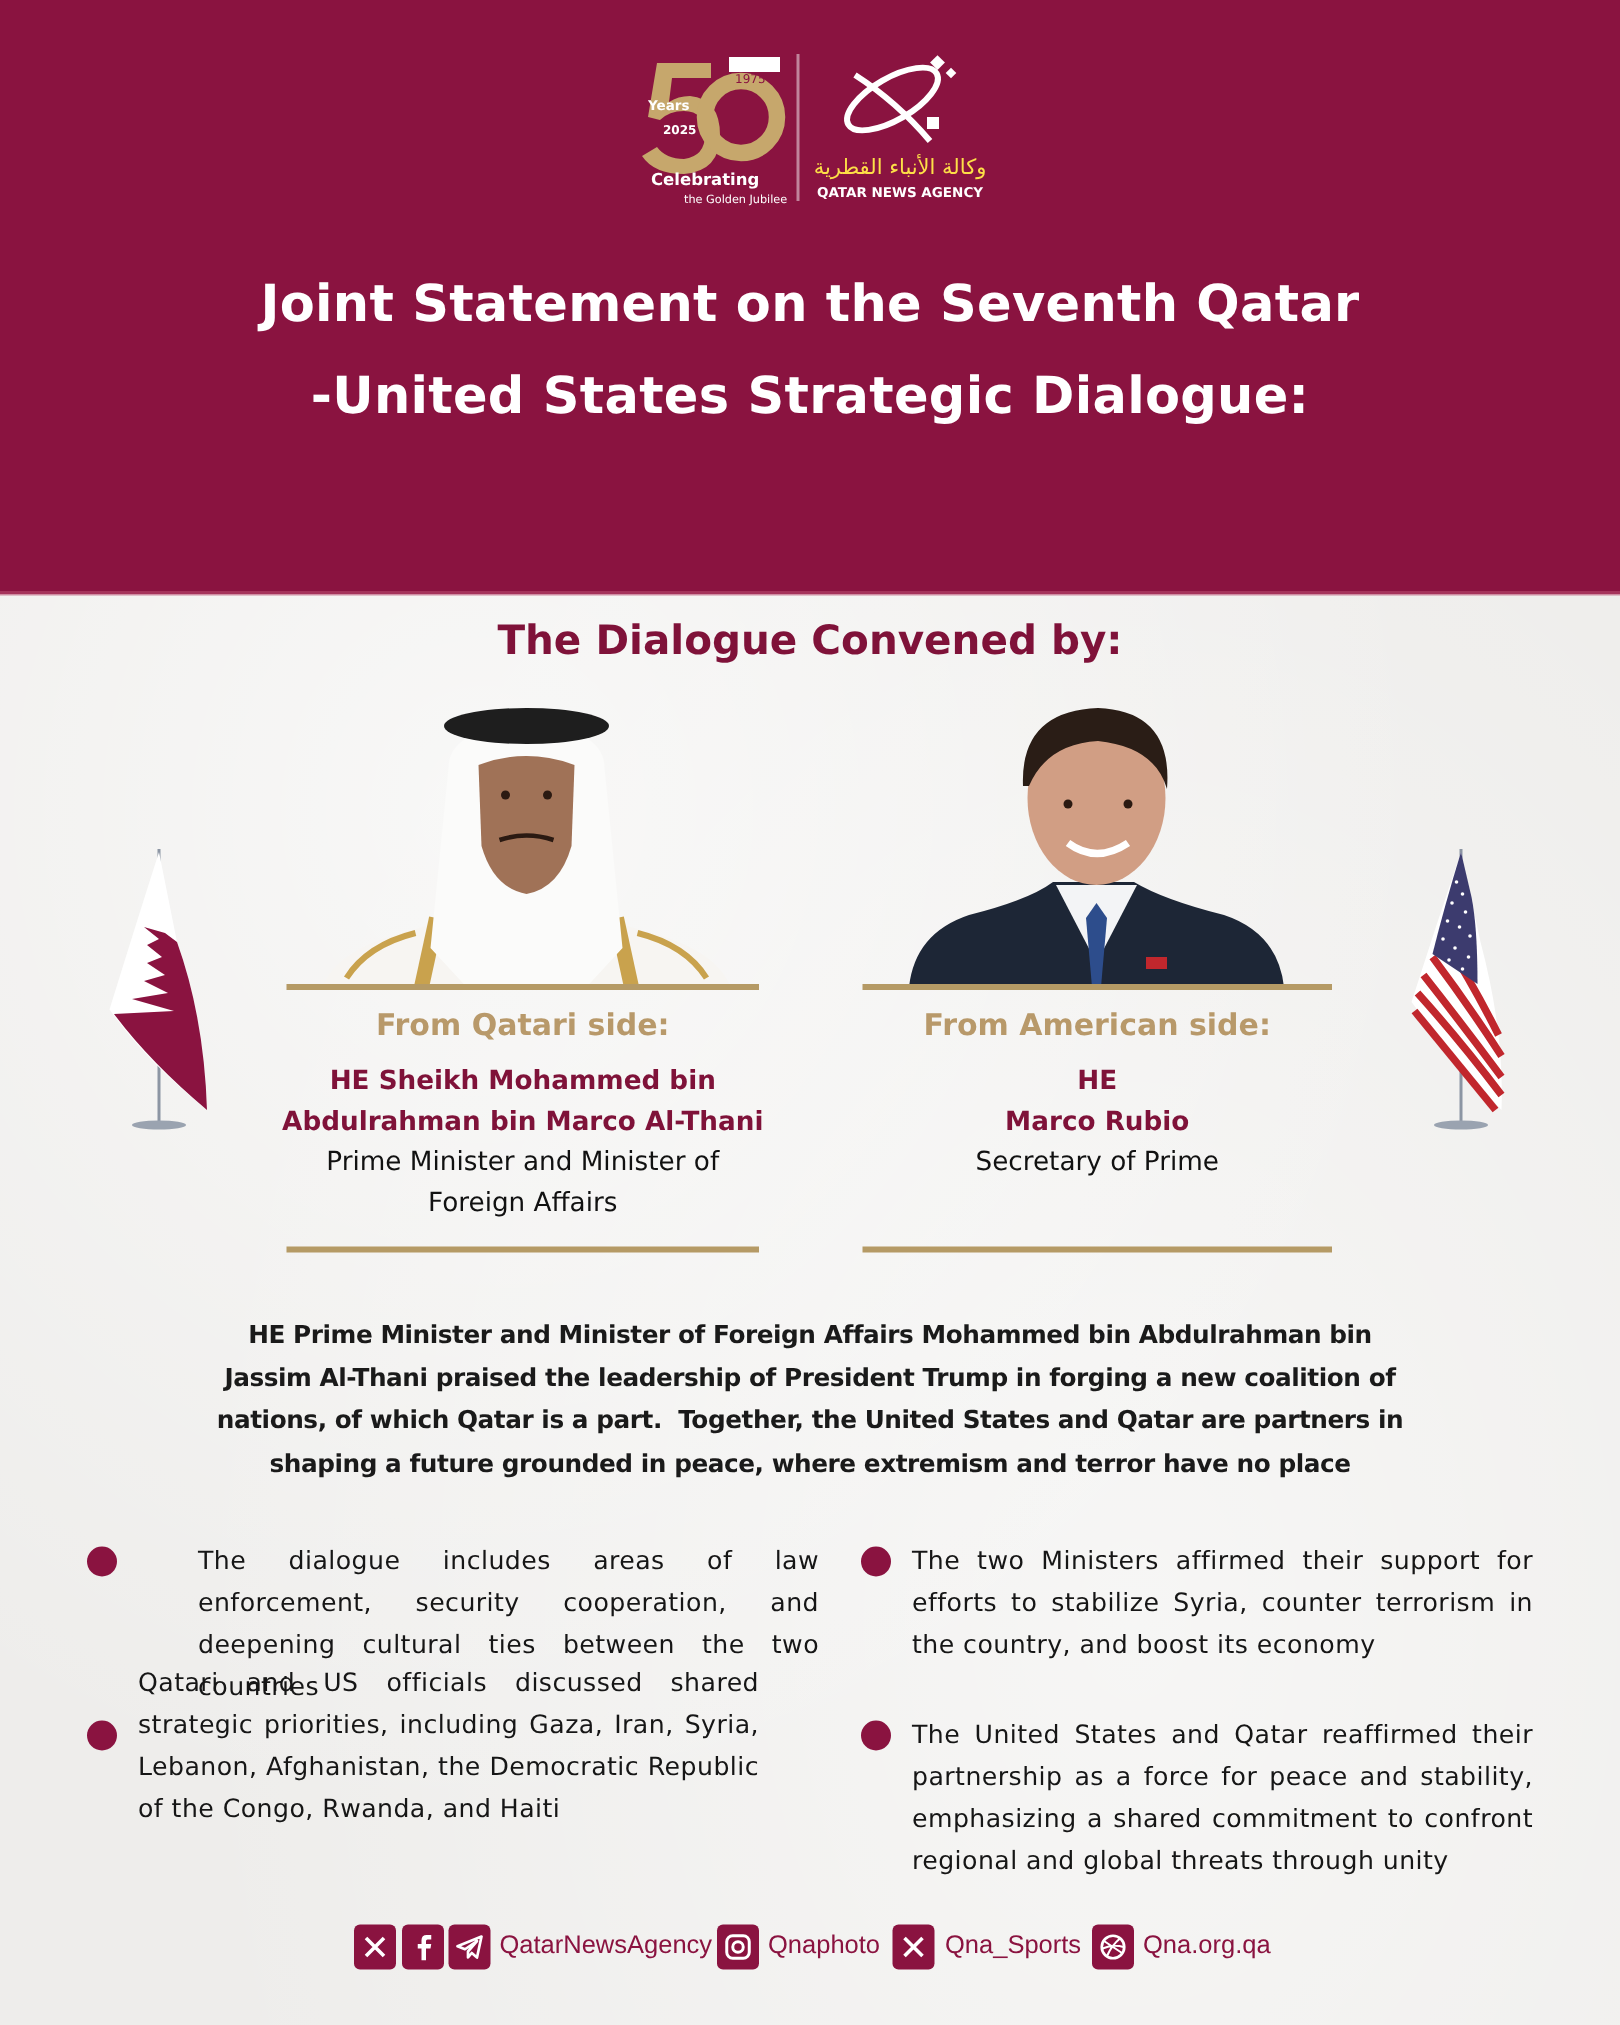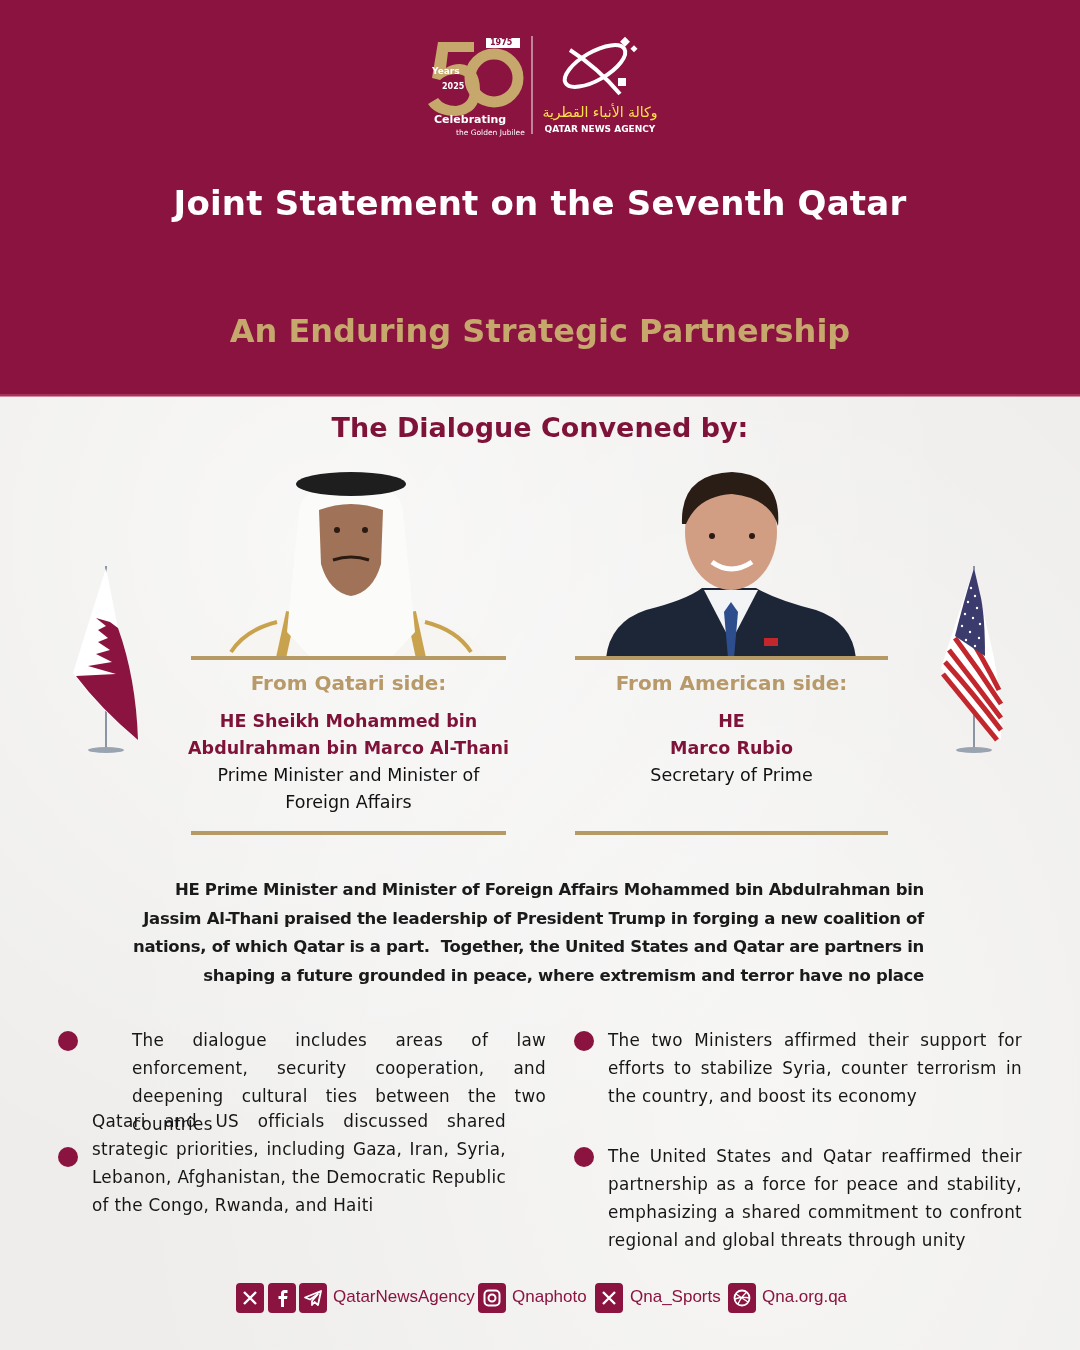--- a/index.html
+++ b/index.html
@@ -28,21 +28,21 @@
   .portrait{position:absolute;overflow:hidden;}
   .portrait.qa{left:215px;top:462px;width:272px;height:196px;}
   .portrait.us{left:606px;top:462px;width:250px;height:196px;}
   .gold-line{position:absolute;height:4px;background:#b59a65;}
   .card-head{position:absolute;text-align:center;color:#b8996a;font-weight:bold;font-size:20px;}
   .card-name{position:absolute;text-align:center;color:#7f1239;font-weight:bold;font-size:17.5px;line-height:27px;}
   .card-role{position:absolute;text-align:center;color:#111;font-size:17.5px;line-height:27px;}
   
   .flag{position:absolute;}
   
-  .para{position:absolute;left:124px;top:876px;width:800px;text-align:right;font-weight:bold;font-size:16.5px;line-height:28.7px;color:#1a1a1a;letter-spacing:-0.3px;}
+  .para{position:absolute;left:140px;top:876px;width:800px;text-align:center;font-weight:bold;font-size:16.5px;line-height:28.7px;color:#1a1a1a;letter-spacing:-0.3px;}
   
   .bullet{position:absolute;}
   .dot{position:absolute;width:20px;height:20px;border-radius:50%;background:#8a1340;}
   .btext{position:absolute;font-size:16.8px;line-height:28px;text-align:justify;text-align-last:left;color:#161616;letter-spacing:0.3px;}
   
   .footer{position:absolute;left:0;top:1283px;width:1080px;height:32px;}
   .ficon{position:absolute;top:0;width:28px;height:30px;background:#8a1340;border-radius:4px;display:flex;align-items:center;justify-content:center;color:#fff;font-weight:bold;}
   .flabel{position:absolute;top:4px;font-size:17px;color:#8a1340;font-family:"Liberation Sans",sans-serif;}
 </style>
 </head>
@@ -54,21 +54,21 @@
     <div class="logos">
 
       <div class="logo50">
         <svg width="100" height="104" viewBox="0 0 100 104">
 
           <path d="M14 8 L50 8 L50 18 L24 18 L22 34 Q28 30 36 30 Q56 32 56 56 Q56 80 32 82 Q12 82 4 70 L14 64 Q20 72 32 72 Q46 70 46 56 Q46 40 32 40 Q22 40 16 46 L8 44 Z" fill="#c6a76c"></path>
 
           <circle cx="70" cy="44" r="24" fill="none" stroke="#c6a76c" stroke-width="11"></circle>
           <rect x="62" y="4" width="34" height="10" fill="#fff"></rect>
         </svg>
-        <span style="position:absolute;left:66px;top:4px;font-size:8px;font-weight:bold;color:#8a1340;">1975</span>
+        <span style="position:absolute;left:66px;top:14px;font-size:8px;font-weight:normal;color:#8a1340;">1975</span>
         <span style="position:absolute;left:8px;top:32px;font-size:9px;font-weight:bold;color:#fff;">Years</span>
         <span style="position:absolute;left:18px;top:48px;font-size:8px;font-weight:bold;color:#fff;">2025</span>
         <span style="position:absolute;left:10px;top:79px;font-size:11px;font-weight:bold;color:#fff;white-space:nowrap;">Celebrating</span>
         <span style="position:absolute;left:10px;top:94px;font-size:7.5px;font-weight:normal;color:#fff;white-space:nowrap;padding-left:22px;">the Golden Jubilee</span>
       </div>
       <div class="logo-divider"></div>
 
       <div class="qna-logo">
         <svg width="120" height="70" viewBox="0 0 120 70">
           <ellipse cx="55" cy="34" rx="34" ry="14" transform="rotate(-30 55 34)" fill="none" stroke="#fff" stroke-width="4"></ellipse>
@@ -76,21 +76,21 @@
           <rect x="82" y="6" width="7" height="7" fill="#fff" transform="rotate(45 85 9)"></rect>
           <rect x="92" y="14" width="5" height="5" fill="#fff" transform="rotate(45 94 16)"></rect>
           <rect x="78" y="46" width="8" height="8" fill="#fff"></rect>
         </svg>
         <div style="position:absolute;left:0;top:72px;width:120px;text-align:center;font-size:14px;color:#fde047;">وكالة الأنباء القطرية</div>
         <div style="position:absolute;left:0;top:92px;width:120px;text-align:center;font-size:9px;font-weight:bold;color:#fff;white-space:nowrap;">QATAR NEWS AGENCY</div>
       </div>
     </div>
 
     <div class="title l1">Joint Statement on the Seventh Qatar</div>
-    <div class="subtitle">An Enduring Strategic Partnership</div>
+    <div class="title l2">-United States Strategic Dialogue:</div>
   </div>
   <div class="header-bottom"></div>
 
   <div class="convened">The Dialogue Convened by:</div>
 
   <div class="flag" style="left:68px;top:558px;width:80px;height:200px;">
     <svg width="80" height="200" viewBox="0 0 80 200">
       <rect x="37" y="8" width="2" height="182" fill="#8c95a3"></rect>
       <ellipse cx="38" cy="192" rx="18" ry="3" fill="#9aa3b0"></ellipse>
       <path d="M38 10 Q22 60 5 115 Q30 150 70 182 Q68 120 50 70 Z" fill="#fff"></path>

